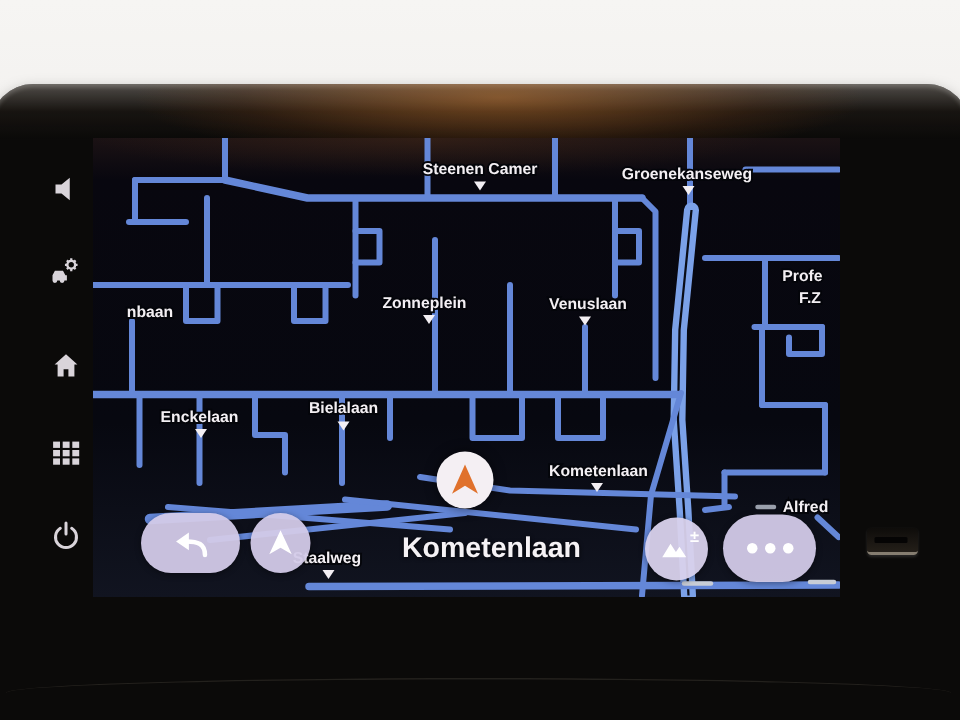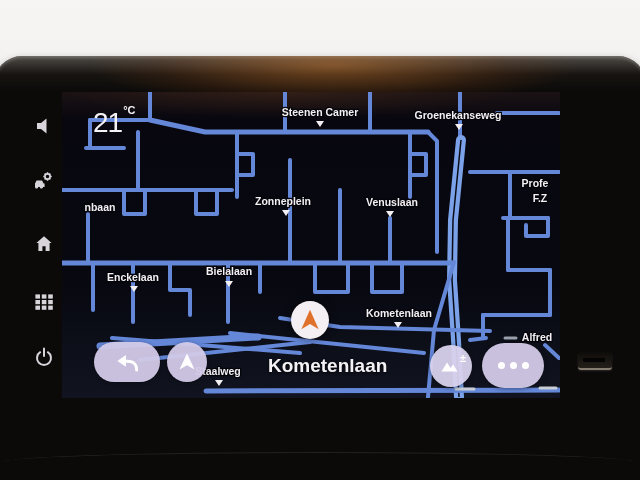--- a/index.html
+++ b/index.html
@@ -183,21 +183,20 @@
           <text x="535" y="187" fill="#f3eff3" font-size="10.5" font-weight="bold" text-anchor="middle" font-family="&quot;Liberation Sans&quot;,sans-serif" stroke="#04050a" stroke-width="2.5" paint-order="stroke">Profe</text>
           <text x="540" y="202" fill="#f3eff3" font-size="10.5" font-weight="bold" text-anchor="middle" font-family="&quot;Liberation Sans&quot;,sans-serif" stroke="#04050a" stroke-width="2.5" paint-order="stroke">F.Z</text>
         </svg>
 
       <div class="car">
         <svg width="26" height="26" viewBox="0 0 24 24">
           <path d="M12 2.5 L20 20.5 L12 15.6 L4 20.5 Z" fill="#e0712c"></path>
         </svg>
       </div>
 
-      <div class="temp"><span>21</span><sup>°C</sup></div>
       <div class="street-bar">Kometenlaan</div>
 
       <button class="btn b-back">
         <svg width="30" height="24" viewBox="0 0 28 22">
           <path d="M23 18.5 C23 11.5 18.5 10 11.5 10" stroke="#ffffff" stroke-width="2.8" fill="none" stroke-linecap="round"></path>
           <path d="M13 4.5 L5 10 L13 15.5 Z" fill="#ffffff"></path>
         </svg>
       </button>
       <button class="btn b-compass">
         <svg width="24" height="24" viewBox="0 0 24 24">

